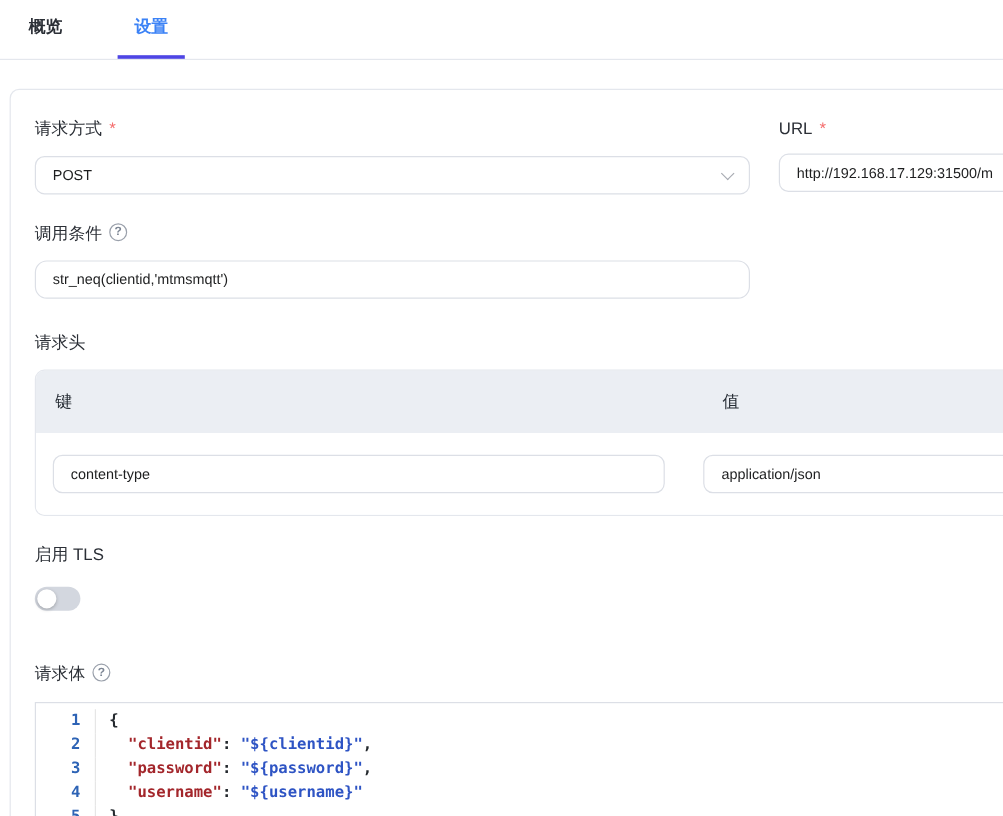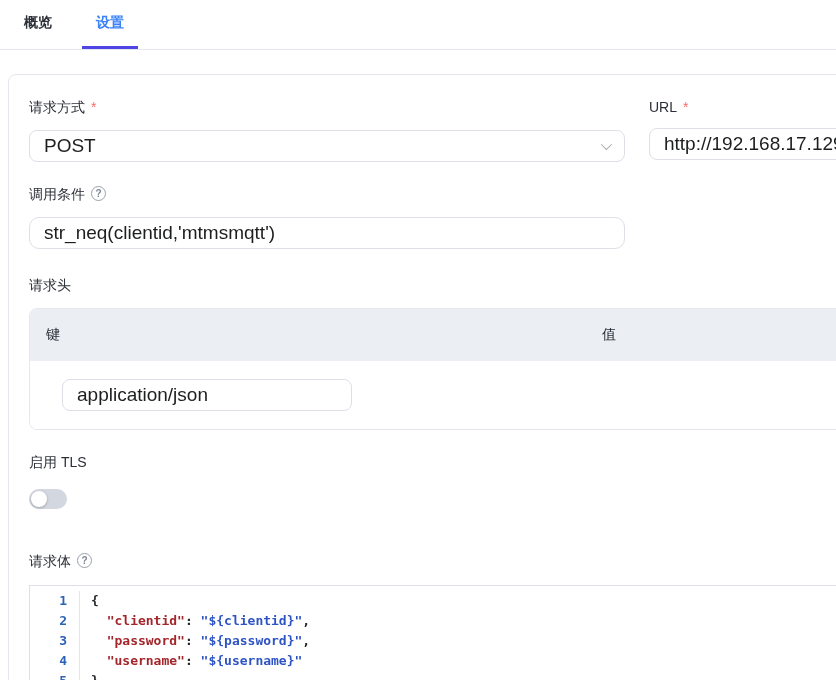--- a/index.html
+++ b/index.html
@@ -4,21 +4,21 @@
 <style>
   * { box-sizing: border-box; margin: 0; padding: 0; }
   html, body {
     width: 836px; height: 680px; overflow: hidden;
     background: #ffffff;
     font-family: "Liberation Sans", "DejaVu Sans", sans-serif;
     color: #1d1e1f;
   }
   
   .tabbar {
-    display: flex; gap: 16px; height: 50px;
+    display: flex; gap: 32px; height: 50px;
     padding-left: 10px;
     border-bottom: 1px solid #e4e7ed;
   }
   .tab {
     display: flex; align-items: center; height: 100%;
     padding: 0 14px; font-size: 14px; font-weight: 700;
     color: #2b2f36; cursor: pointer;
     border-bottom: 3px solid transparent;
   }
   .tab.active { color: #3b82f6; border-bottom-color: #4e45e4; }
@@ -31,21 +31,21 @@
   
   .row-flex { display: flex; gap: 24px; }
   .field-label {
     display: flex; align-items: flex-start; gap: 6px;
     font-size: 14px; color: #2b2f36; margin-bottom: 13px;
   }
   .req { color: #f56c6c; font-size: 14px; }
   .control {
     height: 32px; width: 100%;
     border: 1px solid #dcdfe6; border-radius: 8px;
-    padding: 0 14px; font-size: 19px; color: #1d1e1f;
+    padding: 0 14px; font-size: 12px; color: #1d1e1f;
     background: #fff; outline: none;
     font-family: "Liberation Sans", "DejaVu Sans", sans-serif;
   }
   .w-method { width: 596px; border-radius: 10px; }
   .w-url { width: 420px; }
   .select-wrap { position: relative; width: 596px; }
   .chevron {
     position: absolute; right: 16px; top: 12px;
     width: 8px; height: 8px;
     border-right: 1.5px solid #a8abb2; border-bottom: 1.5px solid #a8abb2;
@@ -151,20 +151,21 @@
   <div class="mt28">
     <div class="field-label">
       <span>请求头</span>
     </div>
     <div class="hdr-table">
       <div class="hdr-head">
         <div class="col-key">键</div>
         <div class="col-val">值</div>
       </div>
       <div class="hdr-row">
+        <input class="control key-input" value="content-type" style="">
         <input class="control val-input" value="application/json" style="">
       </div>
     </div>
   </div>
 
   <div class="mt24">
     <div class="field-label">
       <span>启用 TLS</span>
     </div>
     <div class="toggle">

